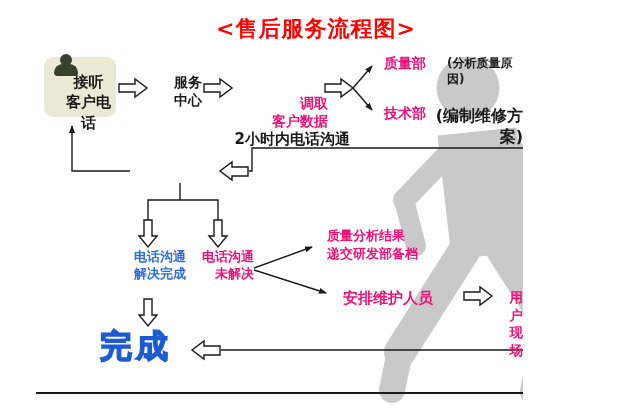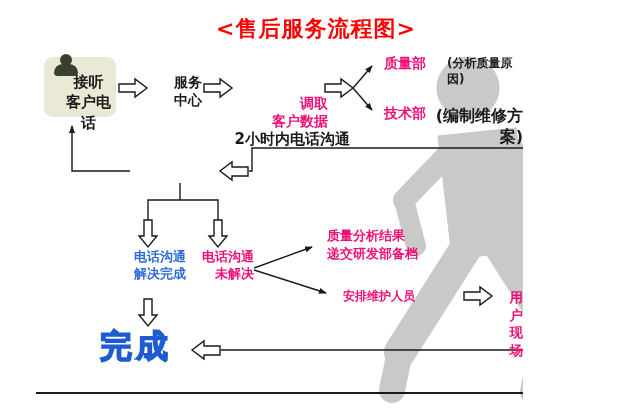--- a/index.html
+++ b/index.html
@@ -28,21 +28,21 @@
   .retrieve{left:238px;top:69px;width:90px;font-size:14px;margin-top:25px;}
   .qdept{left:384px;top:54px;font-size:14px;}
   .qnote{left:411px;top:56px;font-size:12px;margin-left:36px;}
   .tdept{left:384px;top:104px;font-size:14px;}
   .tnote{left:432px;top:106px;font-size:16px;text-align:right;}
   .twohour{left:178px;top:130px;width:172px;font-size:15px;}
   .sc2{left:132px;top:158px;font-size:18px;letter-spacing:2px;}
   .resolved{left:110px;top:249px;width:76px;font-size:13px;}
   .unresolved{left:186px;top:249px;width:68px;font-size:13px;}
   .qresult{left:327px;top:227px;font-size:13px;line-height:1.35;}
-  .staff{left:343px;top:289px;font-size:12px;}
+  .staff{left:343px;top:289px;font-size:15px;}
   .usite{left:498px;top:289px;font-size:13.5px;text-align:right;}
   .complete{
     left:100px;top:326px;width:86px;font-size:32px;letter-spacing:4px;
     color:var(--complete_fill,#5aa0f8);-webkit-text-stroke:1.5px #1c5bd0;
   }
 </style>
 </head>
 <body>
 
 <div class="stage">

